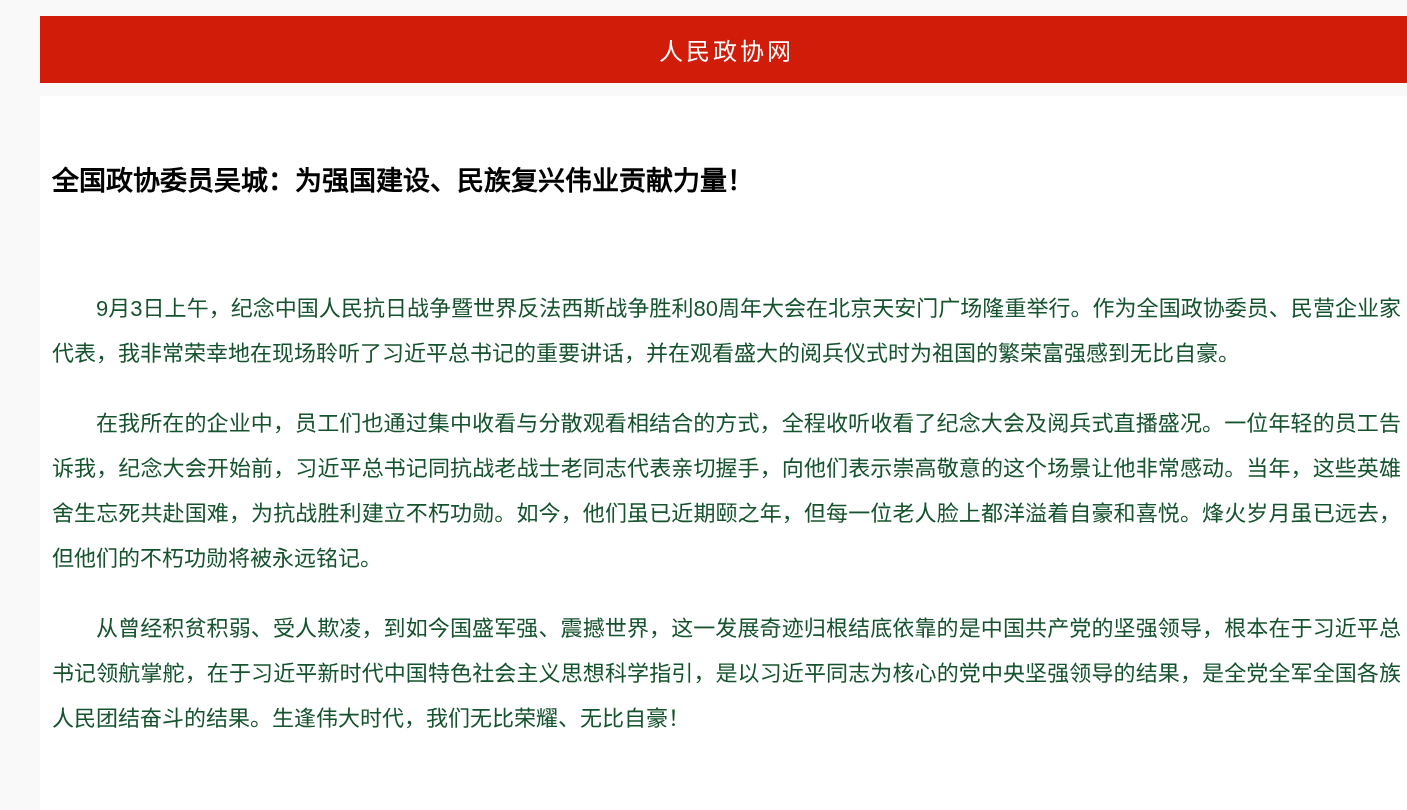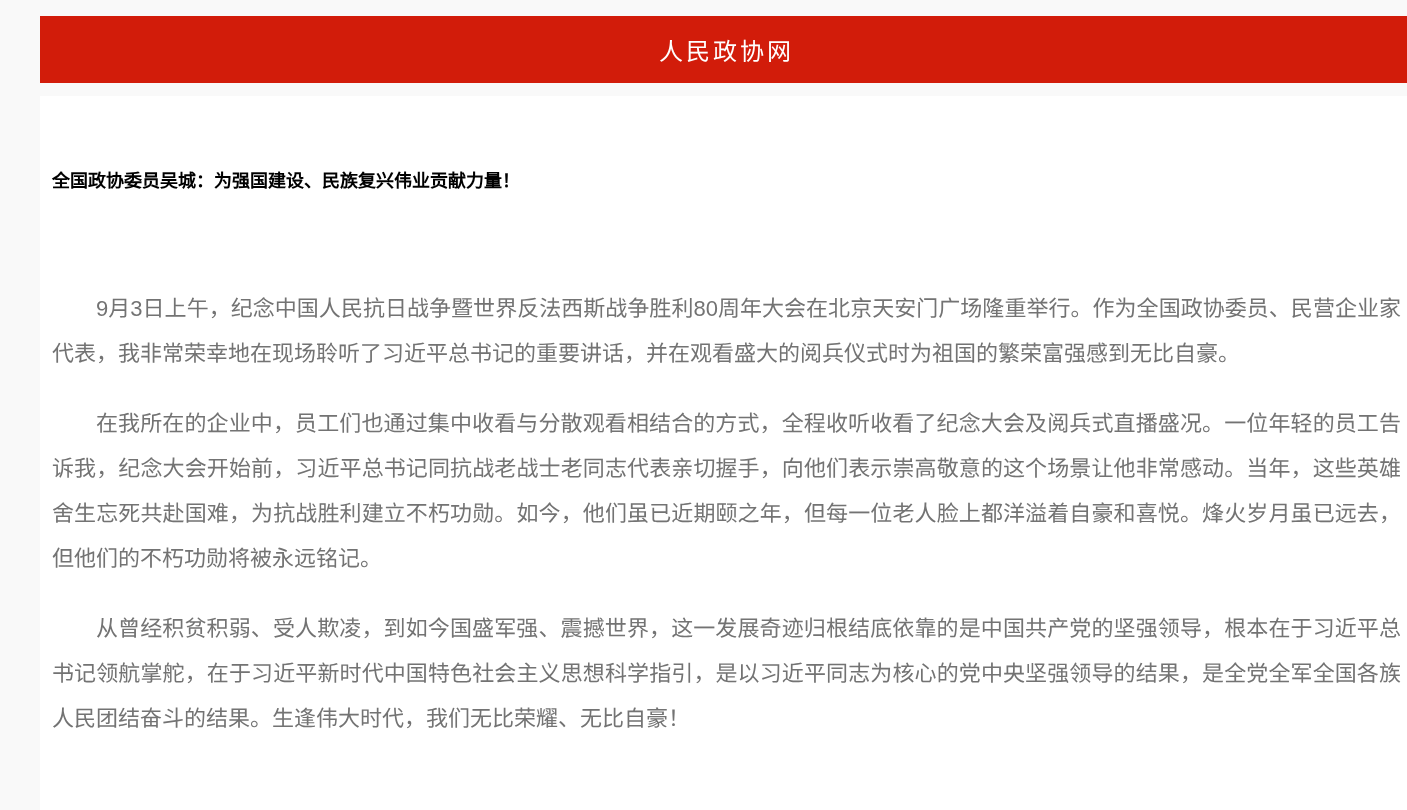--- a/index.html
+++ b/index.html
@@ -30,32 +30,32 @@
     cursor: pointer;
   }
   .content {
     margin-top: 13px;
     background: #ffffff;
     min-height: 717px;
     padding: 0 12px 20px 12px;
   }
   .article-title {
     padding-top: 70px;
-    font-size: 18px;
+    font-size: 27px;
     line-height: 30px;
     font-weight: bold;
     color: #000000;
   }
   .article-body {
     margin-top: 90px;
   }
   .article-body p {
     font-size: 22px;
     line-height: 45px;
-    color: #737373;
+    color: #14532d;
     text-indent: 2em;
     margin: 0 0 25px 0;
     text-align: justify;
   }
 </style>
 </head>
 <body>
 
 <div class="page-wrap">
 

